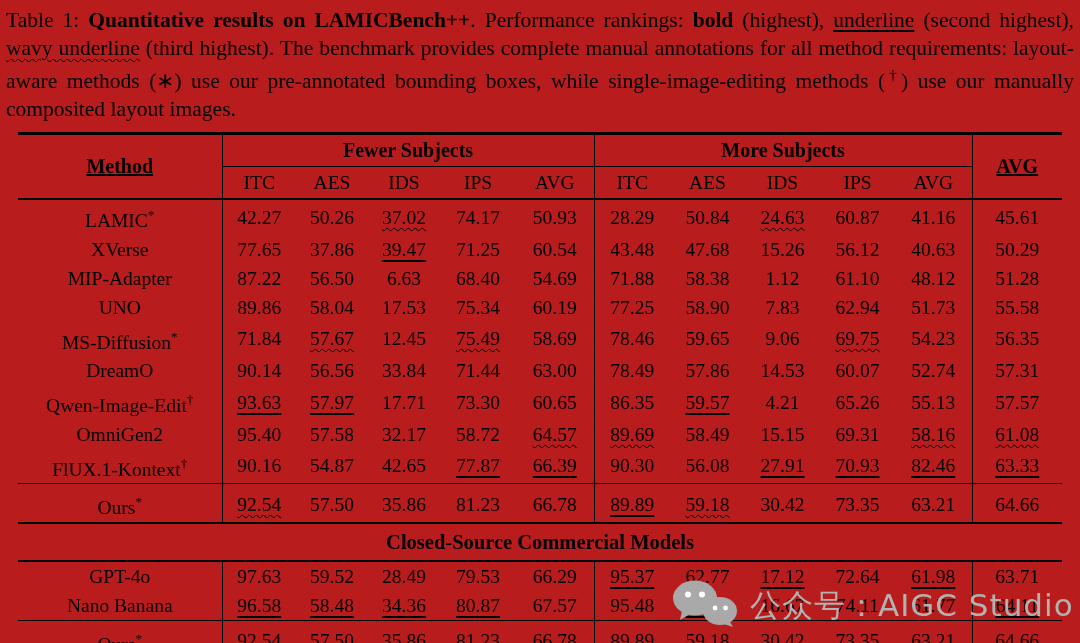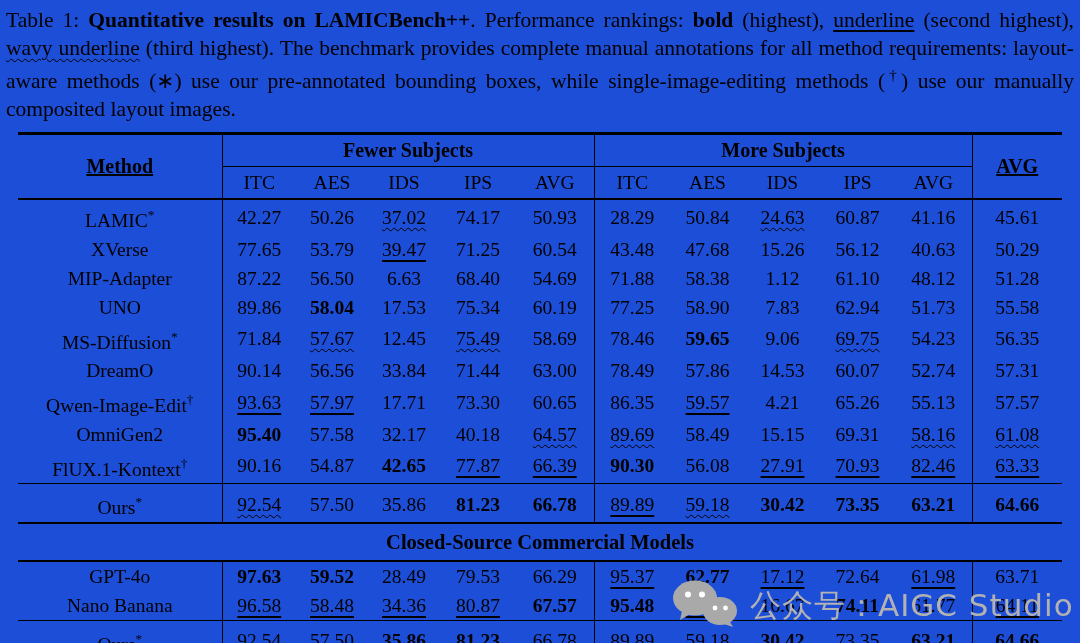--- a/index.html
+++ b/index.html
@@ -1,18 +1,18 @@
 <!DOCTYPE html>
 <html><head>
 <meta charset="utf-8">
 <style>
   * { box-sizing: border-box; }
   html,body { margin:0; padding:0; background:#fff; }
   #page {
-    position:relative; width:1080px; height:643px; background:#1d4ed8;
+    position:relative; width:1080px; height:643px; background:#b91c1c;
     font-family:"Liberation Serif", serif; color:#000; overflow:hidden;
   }
   
   .caption {
     padding:7px 6px 0 6px; font-size:21.5px; line-height:27.5px;
     text-align:justify; color:#000;
   }
   .caption .b { font-weight:bold; }
   .caption .u { text-decoration:underline; text-decoration-thickness:1.5px; text-underline-offset:3px; }
   .caption .w { text-decoration:underline; text-decoration-style:wavy; text-decoration-thickness:1px; text-underline-offset:3px; }
@@ -29,21 +29,21 @@
   tr.mhead th { line-height:27px;margin-left:44px; }
   tr.mhead th, th.span2 { border-bottom:2.5px solid #000; }
   th.span2 { font-weight:bold; font-size:20px;text-decoration:underline; }
   .vl { border-left:1.7px solid #000; }
   tr.section-row td {
     border-top:2.5px solid #000; border-bottom:2.5px solid #000;
     font-weight:bold; font-size:20.5px; padding:5px 0; line-height:26px;
   }
   tr.sep-row td { border-top:1.3px solid #000; padding-top:5px; }
   td sup, th sup { font-size:68%; }
-  td .b { font-weight:bold; }
+  td .b { font-weight:normal; }
   td .u { text-decoration:underline; text-decoration-thickness:1.5px; text-underline-offset:3.5px; }
   td .w { text-decoration:underline; text-decoration-style:wavy; text-decoration-thickness:1px; text-underline-offset:3px; }
   
   .watermark {
     position:absolute; left:672px; top:582px; height:48px;
     display:flex; align-items:center; gap:12px; pointer-events:none;
   }
   .watermark .wm-text {
     font-family:"DejaVu Sans", sans-serif; font-size:31px; font-weight:500;
     color:#b2b2b2; letter-spacing:1px; white-space:nowrap;
@@ -102,21 +102,21 @@
           <td class="vl"><span>28.29</span></td>
           <td><span>50.84</span></td>
           <td><span class="w">24.63</span></td>
           <td><span>60.87</span></td>
           <td><span>41.16</span></td>
           <td class="vl"><span>45.61</span></td>
         </tr>
         <tr class="data-row">
           <td>XVerse</td>
           <td class="vl"><span>77.65</span></td>
-          <td><span>53.79</span></td>
+          <td><span>37.86</span></td>
           <td><span class="u">39.47</span></td>
           <td><span>71.25</span></td>
           <td><span>60.54</span></td>
           <td class="vl"><span>43.48</span></td>
           <td><span>47.68</span></td>
           <td><span>15.26</span></td>
           <td><span>56.12</span></td>
           <td><span>40.63</span></td>
           <td class="vl"><span>50.29</span></td>
         </tr>
@@ -188,21 +188,21 @@
           <td><span>4.21</span></td>
           <td><span>65.26</span></td>
           <td><span>55.13</span></td>
           <td class="vl"><span>57.57</span></td>
         </tr>
         <tr class="data-row">
           <td>OmniGen2</td>
           <td class="vl"><span class="b">95.40</span></td>
           <td><span>57.58</span></td>
           <td><span>32.17</span></td>
-          <td><span>40.18</span></td>
+          <td><span>58.72</span></td>
           <td><span class="w">64.57</span></td>
           <td class="vl"><span class="w">89.69</span></td>
           <td><span>58.49</span></td>
           <td><span>15.15</span></td>
           <td><span>69.31</span></td>
           <td><span class="w">58.16</span></td>
           <td class="vl"><span class="w">61.08</span></td>
         </tr>
         <tr class="data-row">
           <td>FlUX.1-Kontext<sup>†</sup></td>

